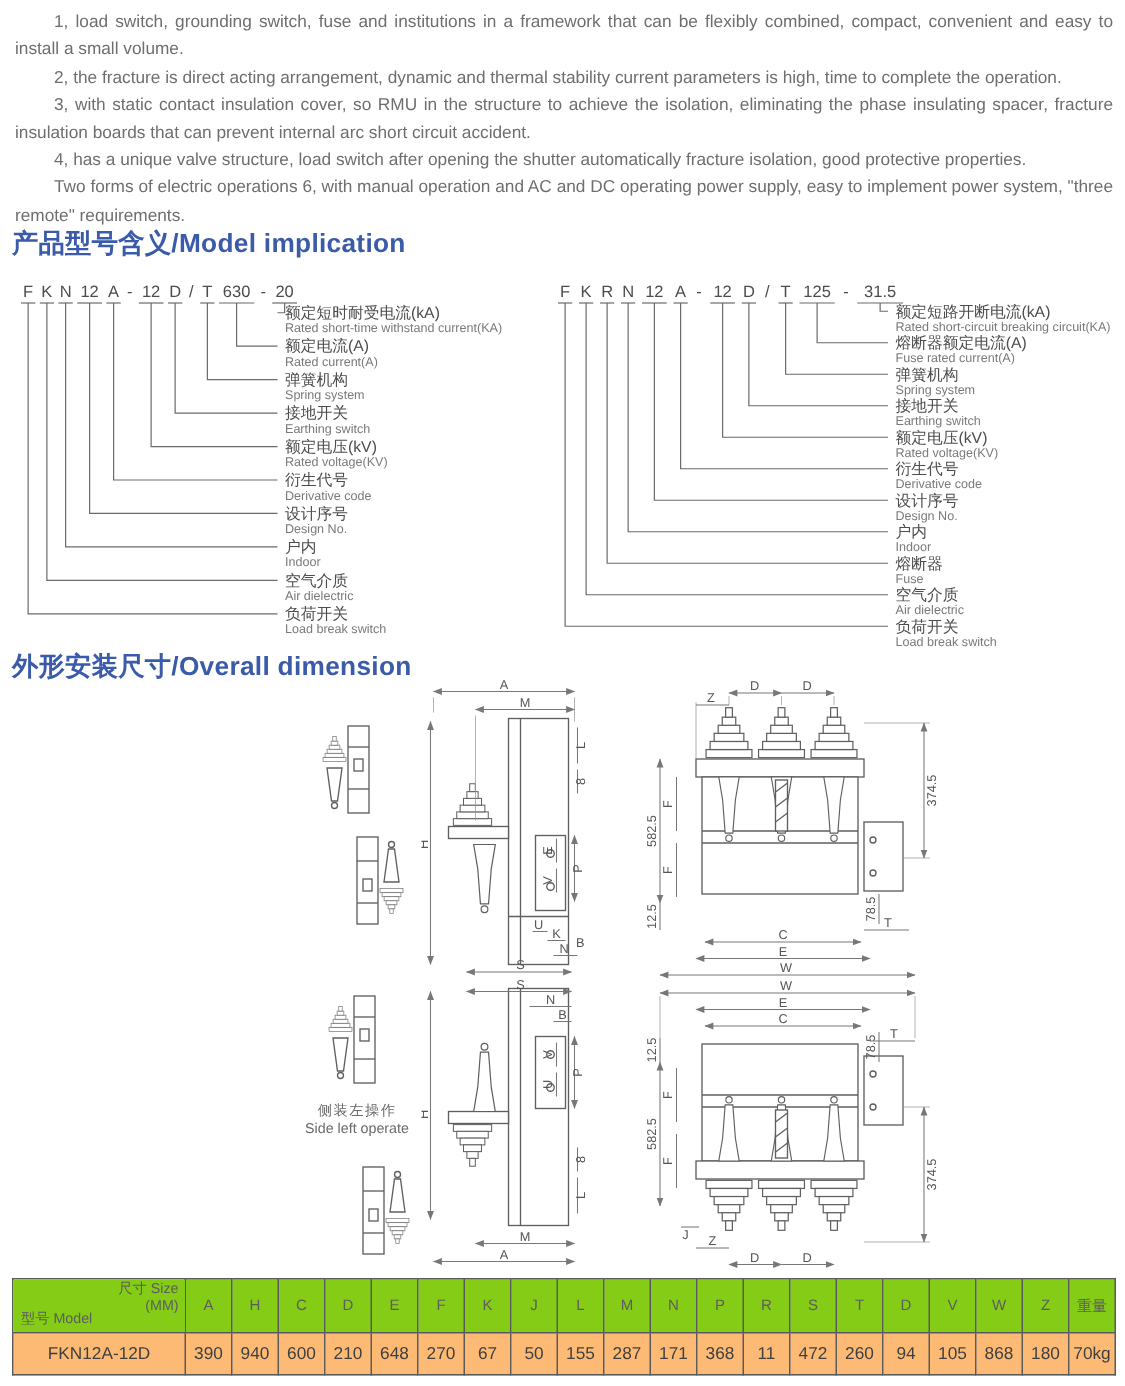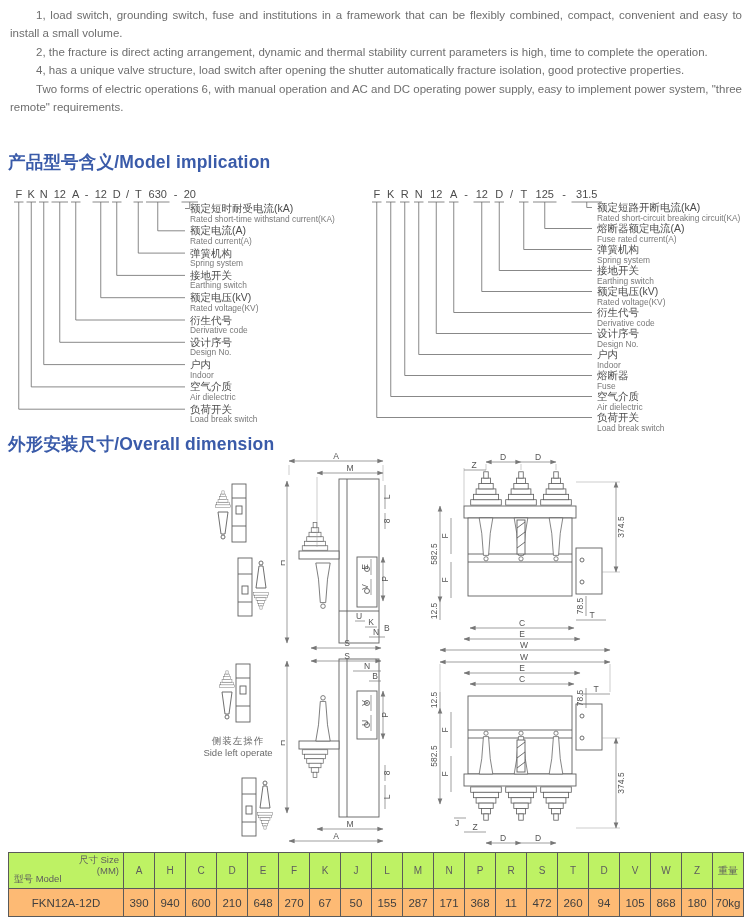--- a/index.html
+++ b/index.html
@@ -23,21 +23,21 @@
   .tf{fill:#ffffff;stroke:#5f5f5f;stroke-width:0.9;}
   .dim{stroke:#777;stroke-width:0.7;fill:none;}
   .ext{stroke:#999;stroke-width:0.5;fill:none;}
   .dl{font-size:8.5px;fill:#555;}
   .cap{position:absolute;text-align:center;color:#6a6a6a;font-size:9.5px;line-height:1.25;}
   .cap .zh{letter-spacing:1px;}
   
   .dim-table{position:absolute;left:8px;top:852px;border-collapse:collapse;table-layout:fixed;
              width:735px;}
   .dim-table th,.dim-table td{border:1px solid #5a5a5a;text-align:center;padding:0;}
-  .dim-table thead th{background:#bef264;color:#5d5d5d;font-size:10px;font-weight:400;height:35px;}
+  .dim-table thead th{background:#84cc16;color:#5d5d5d;font-size:10px;font-weight:400;height:35px;}
   .dim-table tbody td{background:#fdba74;color:#3f3f3f;font-size:11.5px;height:27px;}
   .corner{position:relative;background-color:#dde2ea;
     background-image:linear-gradient(to bottom right,transparent calc(50% - 0.6px),#7a7f88 calc(50% - 0.6px),#7a7f88 calc(50% + 0.6px),transparent calc(50% + 0.6px));}
   .corner .c-top{position:absolute;top:2px;right:4px;font-size:9.5px;color:#5d5d5d;text-align:right;line-height:1.15;}
   .corner .c-bot{position:absolute;bottom:2px;left:5px;font-size:9.5px;color:#5d5d5d;}
   .model-cell{font-size:11.5px;}
 </style>
 </head>
 <body>
 
@@ -71,20 +71,21 @@
         <use href="#stackU" transform="translate(11,26) scale(0.45)"></use>
         <polygon points="6,30 16,30 13,52 9,52" class="tf"></polygon>
         <circle cx="11" cy="55" r="2" class="tf"></circle>
       </g>
     </defs>
   </svg>
 
   <div class="intro">
     <p>1, load switch, grounding switch, fuse and institutions in a framework that can be flexibly combined, compact, convenient and easy to install a small volume.</p>
     <p>2, the fracture is direct acting arrangement, dynamic and thermal stability current parameters is high, time to complete the operation.</p>
+    <p>3, with static contact insulation cover, so RMU in the structure to achieve the isolation, eliminating the phase insulating spacer, fracture insulation boards that can prevent internal arc short circuit accident.</p>
     <p>4, has a unique valve structure, load switch after opening the shutter automatically fracture isolation, good protective properties.</p>
     <p>Two forms of electric operations 6, with manual operation and AC and DC operating power supply, easy to implement power system, "three remote" requirements.</p>
   </div>
 
   <div class="sec-h" style="top:150px;">产品型号含义/Model implication</div>
 
   <svg id="mdg-left" class="mdg" style="left:8px;top:186px;" width="360" height="248">
       <text x="10.75" y="12" class="mcode" text-anchor="middle">F</text>
       <line x1="6" x2="15.5" y1="16" y2="16" class="mline"></line>
       <text x="23.25" y="12" class="mcode" text-anchor="middle">K</text>

